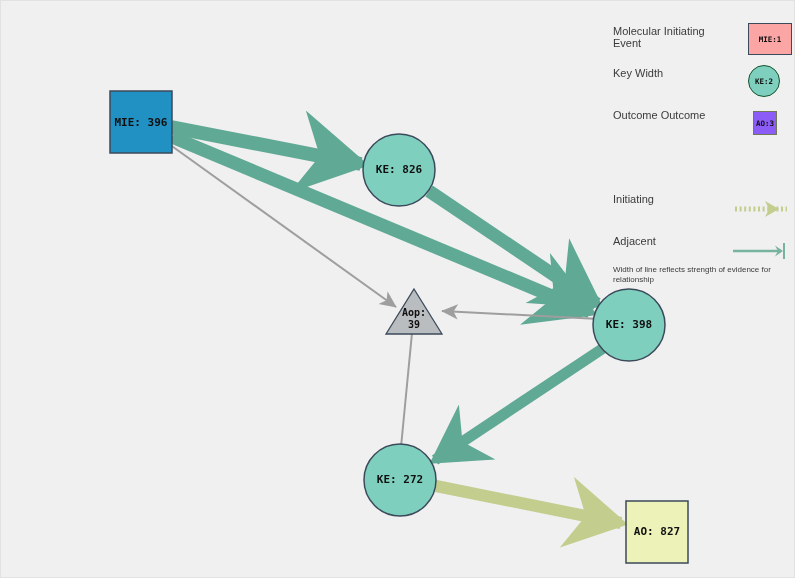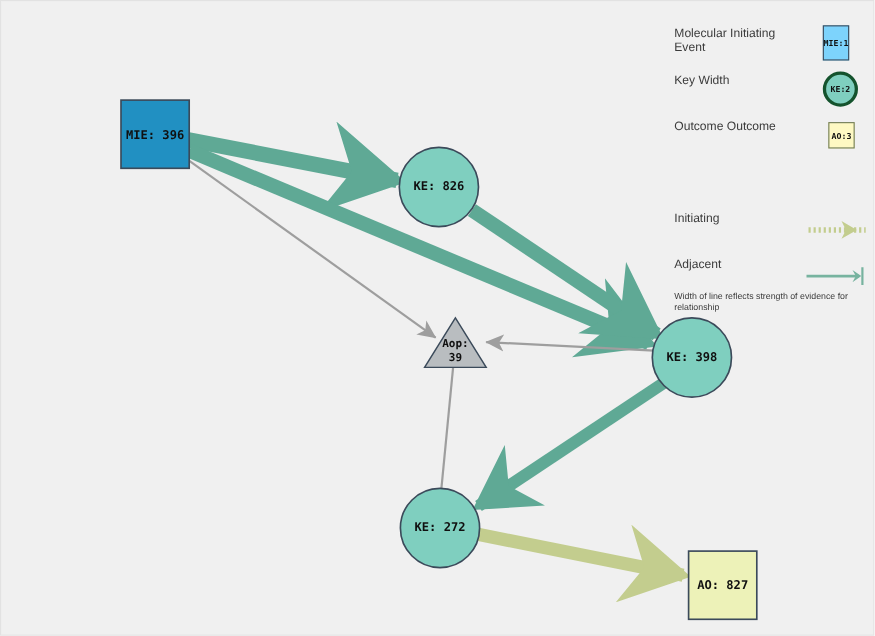--- a/index.html
+++ b/index.html
@@ -81,44 +81,44 @@
     width: 168px;
     font-family: Liberation Sans, sans-serif;
     font-size: 8px;
     color: #3b3b3b;
     line-height: 10px;
   }
   .lg-mie-box {
     position: absolute;
     left: 15px;
     top: 2px;
-    width: 24px;
+    width: 44px;
     height: 32px;
-    background: #7dd3fc;
+    background: #fca5a5;
     border: 1px solid #3b4a5a;
     box-sizing: border-box;
   }
   .lg-ke-circle {
     position: absolute;
     left: 15px;
     top: 2px;
     width: 32px;
     height: 32px;
     border-radius: 50%;
     background: #7fcfbf;
-    border: 3px solid #14532d;
+    border: 1px solid #14532d;
     box-sizing: border-box;
   }
   .lg-ao-box {
     position: absolute;
     left: 20px;
     top: 6px;
     width: 24px;
     height: 24px;
-    background: #fef9c3;
+    background: #8b5cf6;
     border: 1px solid #6f7a55;
     box-sizing: border-box;
   }
   .lg-glyph-text {
     position: absolute;
     left: 0;
     top: 0;
     width: 100%;
     height: 100%;
     display: flex;

